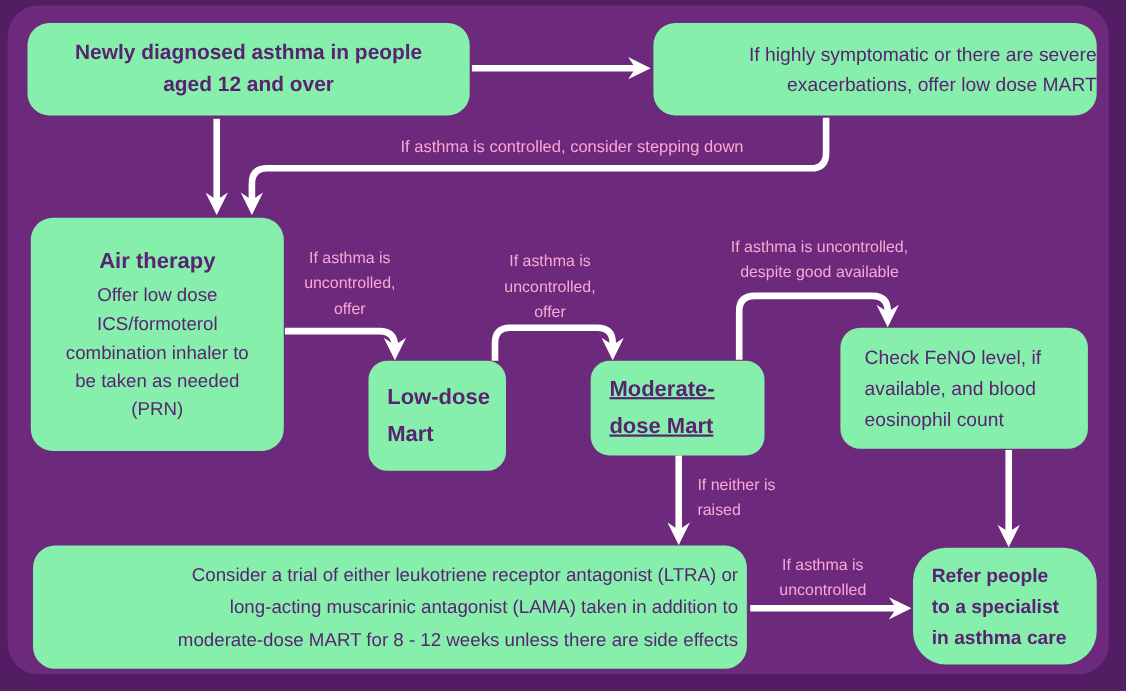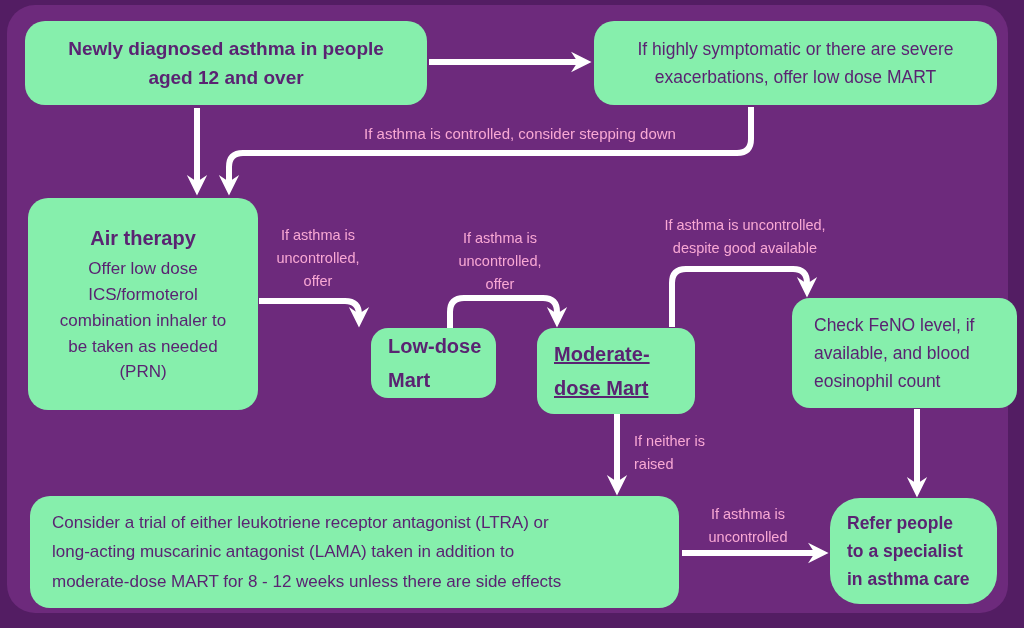--- a/index.html
+++ b/index.html
@@ -15,32 +15,32 @@
   svg.arrows{position:absolute;left:0;top:0;width:1024px;height:628px;pointer-events:none;}
   .box{
     position:absolute;background:#86efac;color:#5a2372;
     border-radius:20px;display:flex;flex-direction:column;justify-content:center;
     box-sizing:border-box;
   }
   .box .ln{display:block;}
   .b-newly{left:25px;top:21px;width:402px;height:84px;text-align:center;
     font-weight:bold;font-size:19px;line-height:1.55;}
   .b-sympt{left:594px;top:21px;width:403px;height:84px;text-align:center;
-    font-size:17.5px;line-height:1.6;}
+    font-size:17.5px;line-height:1.6;align-items:flex-end;}
   .b-air{left:28px;top:198px;width:230px;height:212px;text-align:center;
     font-size:17px;line-height:1.52;}
   .b-air .title{font-weight:bold;font-size:20px;margin-bottom:3px;}
-  .b-low{left:335px;top:328px;width:125px;height:70px;border-radius:17px;
-    font-weight:bold;font-size:20px;line-height:1.72;padding-left:17px;margin-left:36px;}
+  .b-low{left:335px;top:328px;width:125px;height:100px;border-radius:17px;
+    font-weight:bold;font-size:20px;line-height:1.72;padding-left:17px;}
   .b-mod{left:537px;top:328px;width:158px;height:86px;border-radius:17px;
     font-weight:bold;font-size:20px;line-height:1.72;padding-left:17px;text-decoration:underline;}
-  .b-feno{left:792px;top:298px;width:225px;height:110px;border-radius:18px;
+  .b-feno{left:764px;top:298px;width:225px;height:110px;border-radius:18px;
     font-size:17.5px;line-height:1.6;padding-left:22px;}
   .b-trial{left:30px;top:496px;width:649px;height:112px;
-    font-size:17px;line-height:1.72;padding-left:22px;padding-right:8px;}
+    font-size:17px;line-height:1.72;padding-left:22px;padding-right:8px;align-items:flex-end;}
   .b-refer{left:830px;top:498px;width:167px;height:106px;border-radius:30px;
     font-size:17.5px;line-height:1.6;padding-left:17px;font-weight:bold;}
   .lbl{
     position:absolute;color:#f9a8d4;font-size:14.5px;line-height:1.58;
     text-align:center;
   }
   .l-step{left:345px;top:122px;width:350px;font-size:15px;}
   .l-off1{left:263px;top:224px;width:110px;}
   .l-off2{left:445px;top:227px;width:110px;}
   .l-adh{left:645px;top:214px;width:200px;}

